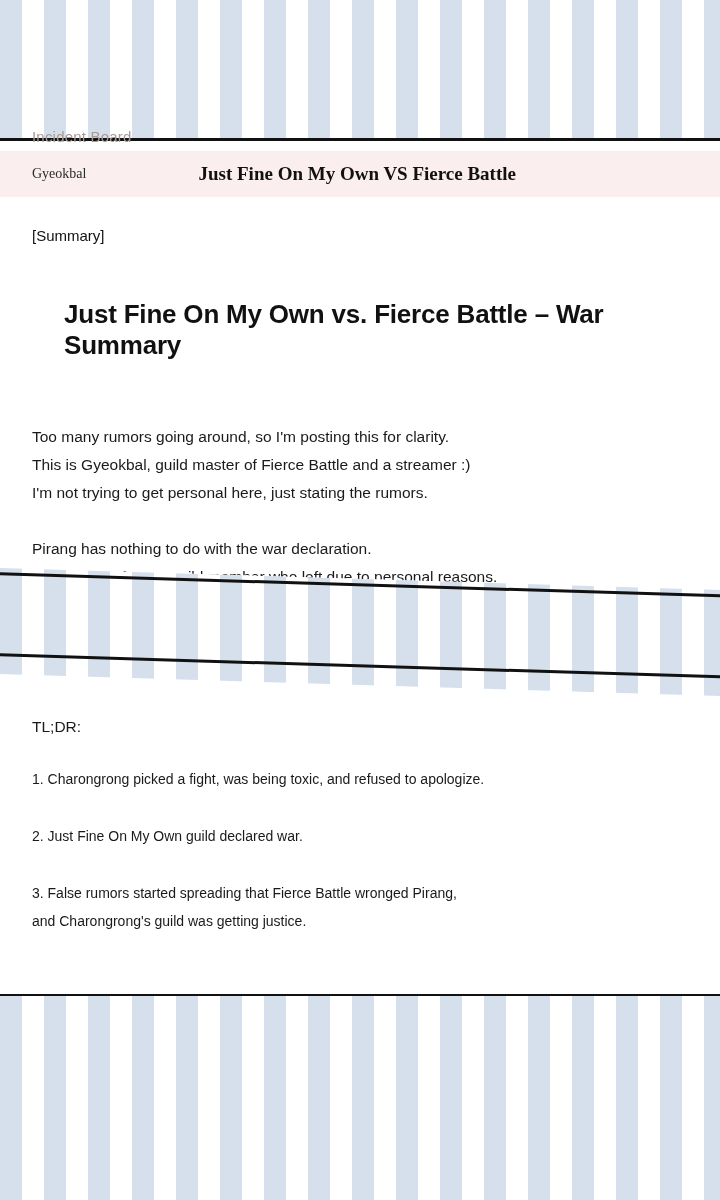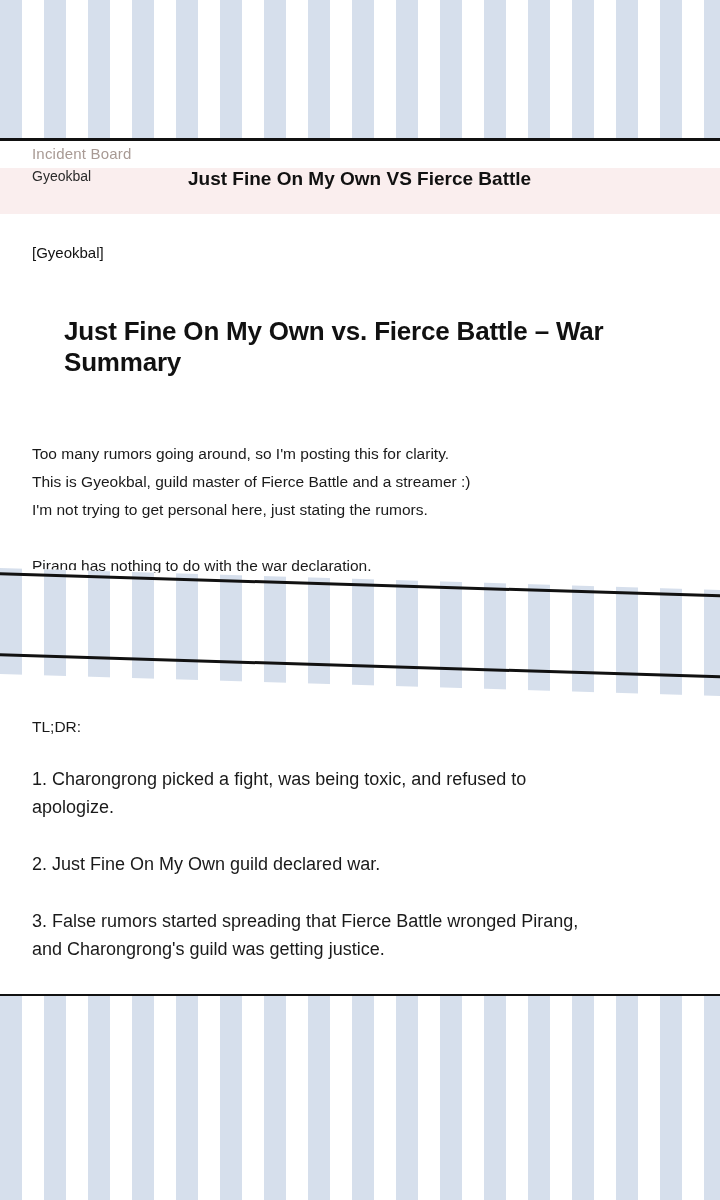--- a/index.html
+++ b/index.html
@@ -61,39 +61,40 @@
     width: 742px;
     height: 3px;
     background: #111111;
   }
   #slash-a { top: 572px; transform: rotate(1.75deg); transform-origin: left center; }
   #slash-b { top: 653px; transform: rotate(1.75deg); transform-origin: left center; }
 
   
   .page {
     position: absolute;
-    top: 142px;
+    top: 125px;
     left: 0;
     width: 720px;
   }
 
   .board-label {
     font-size: 15px;
     color: #a89a94;
     padding: 3px 0 6px 32px;
     letter-spacing: .2px;
   }
 
   .title-bar {
     background: #faeeee;
     height: 46px;
     display: flex;
-    align-items: flex-start;
+    align-items: center;
     padding: 0 32px;
     box-sizing: border-box;
+    font-family: Liberation Serif, serif;
   }
   .title-bar .author {
     font-size: 14px;
     color: #2b2b2b;
     white-space: nowrap;
   }
   .title-bar .thread-title {
     flex: 1;
     text-align: center;
     font-size: 19px;
@@ -138,21 +139,21 @@
     width: 624px;
     padding: 0 32px;
     box-sizing: border-box;
   }
   .tldr-label {
     font-size: 15.5px;
     color: #1a1a1a;
     margin-top: 18px;
   }
   .tldr-item {
-    font-size: 18px;
+    font-size: 14px;
     line-height: 28px;
     color: #1a1a1a;
     margin-top: 29px;
   }
   .tldr-item .line { display: block; }
 </style>
 </head>
 <body>
 
 <div class="stripes" id="stripes-top"></div>
@@ -161,21 +162,21 @@
 <div class="page">
 
   <div class="board-label">Incident Board</div>
 
   <div class="title-bar">
     <span class="author">Gyeokbal</span>
     <span class="thread-title">Just Fine On My Own VS Fierce Battle</span>
   </div>
 
   <div class="body">
-    <div class="tag">[Gyeokbal]</div>
+    <div class="tag">[Summary]</div>
     <div class="headline">Just Fine On My Own vs. Fierce Battle – War Summary</div>
 
     <div class="para">
       <span class="line">Too many rumors going around, so I'm posting this for clarity.</span>
       <span class="line">This is Gyeokbal, guild master of Fierce Battle and a streamer :)</span>
       <span class="line">I'm not trying to get personal here, just stating the rumors.</span>
     </div>
 
     <div class="para tight">
       <span class="line">Pirang has nothing to do with the war declaration.</span>

